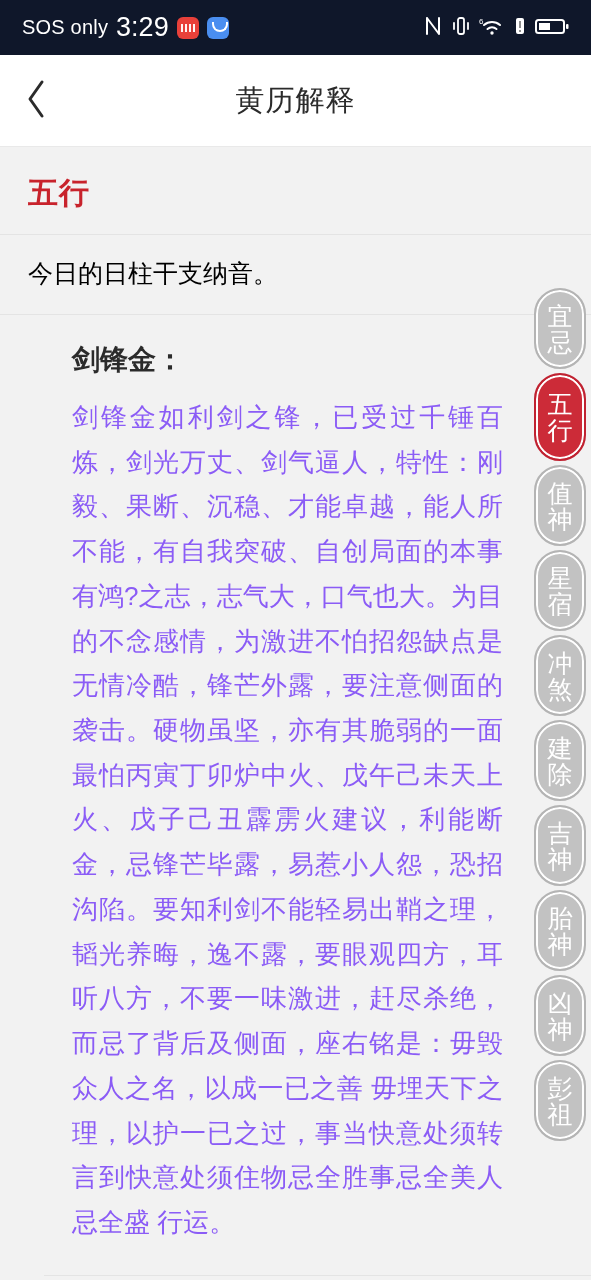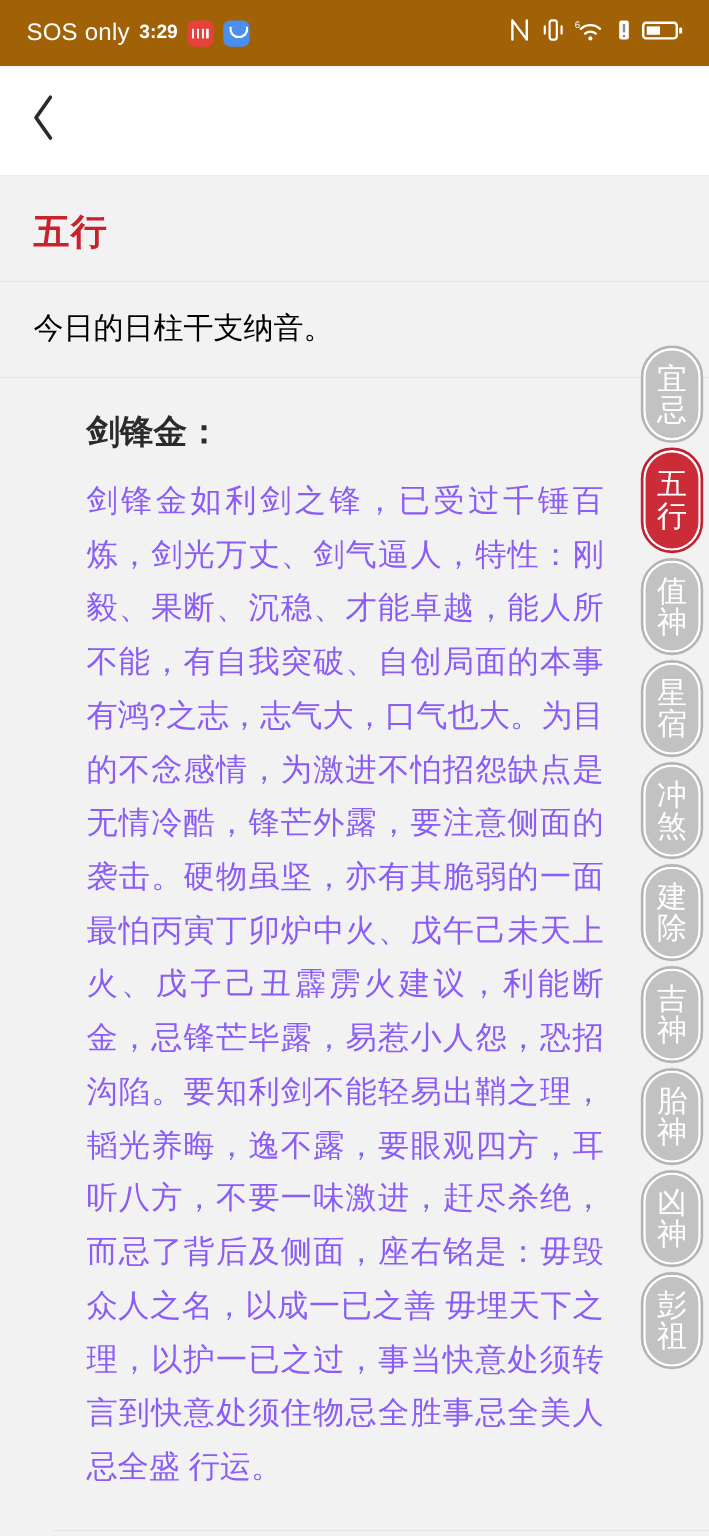--- a/index.html
+++ b/index.html
@@ -7,28 +7,28 @@
   body {
     font-family:"Liberation Sans","DejaVu Sans",sans-serif;
     background:#f2f2f2;
     overflow:hidden;
     position:relative;
   }
 
   
   .statusbar{
     height:55px; width:100%;
-    background:#a16207;
+    background:#0f172a;
     display:flex; align-items:center;
     padding:0 22px;
     color:#ffffff;
   }
   .sb-left{ display:flex; align-items:center; gap:8px; }
   .sb-carrier{ font-size:20px; letter-spacing:.2px; }
-  .sb-clock{ font-size:16px; font-weight:700; }
+  .sb-clock{ font-size:27px; font-weight:400; }
   .sb-appicon{ width:22px; height:22px; border-radius:6px; display:block; position:relative; }
   .sb-appicon.red{ background:#e8403a; }
   .sb-appicon.blue{ background:#4a8ef0; }
   .sb-appicon.red::after{
     content:""; position:absolute; left:4px; top:7px; width:14px; height:8px;
     background:repeating-linear-gradient(90deg,#fff 0 2px,transparent 2px 4px);
     opacity:.95;
   }
   .sb-appicon.blue::after{
     content:""; position:absolute; left:5px; top:5px; width:12px; height:8px;
@@ -160,20 +160,21 @@
 </div>
 
 <div class="navbar">
   <div class="nav-back">
     <span>
       <svg width="26" height="44" viewBox="0 0 26 44">
           <path d="M19 5 L7 22 L19 39" stroke="#2b2b2b" stroke-width="3" fill="none" stroke-linecap="round" stroke-linejoin="round"></path>
         </svg>
     </span>
   </div>
+  <div class="nav-title">黄历解释</div>
 </div>
 
 <div class="scroll">
 
   <div class="section-head">
     <div class="title">五行</div>
   </div>
 
   <div class="section-sub">今日的日柱干支纳音。</div>
 

